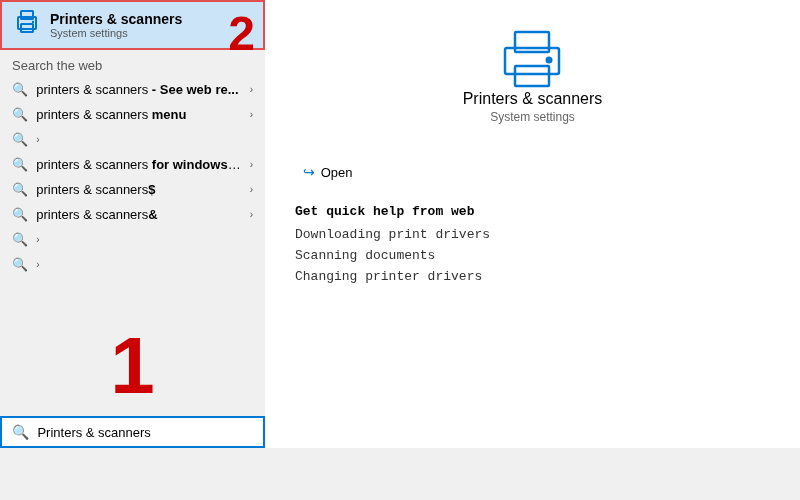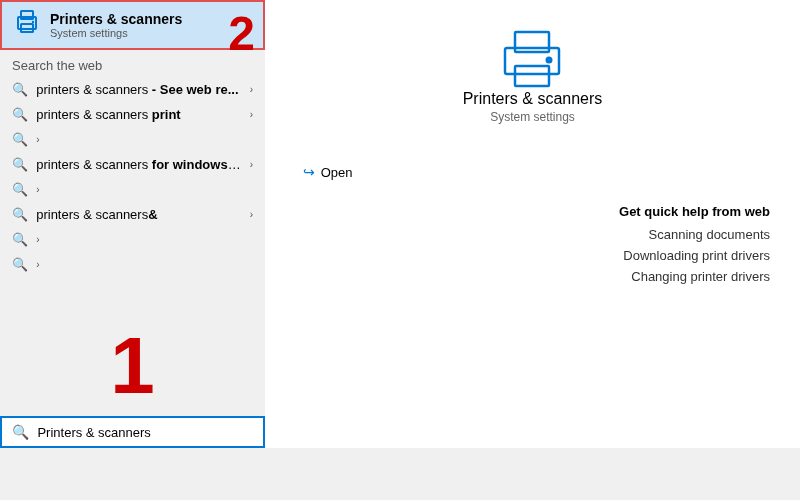--- a/index.html
+++ b/index.html
@@ -196,21 +196,22 @@
     }
 
     .open-icon {
       color: #0078d4;
       font-size: 14px;
     }
 
     .quick-help {
       width: 100%;
       padding: 0 30px;
-      text-align: right;
+      text-align: left;
+      font-family: Liberation Mono, monospace;
     }
 
     .quick-help-title {
       font-size: 13px;
       font-weight: 700;
       color: #000;
       margin-bottom: 8px;
     }
 
     .quick-help-link {
@@ -255,34 +256,35 @@
 
     <div class="section-label">Search the web</div>
 
     <div class="search-item">
       <span class="search-icon-sm">🔍</span>
       <span class="item-text">printers &amp; scanners <span class="bold">- See web re...</span></span>
       <span class="chevron">›</span>
     </div>
     <div class="search-item">
       <span class="search-icon-sm">🔍</span>
-      <span class="item-text">printers &amp; scanners <span class="bold">print</span></span>
+      <span class="item-text">printers &amp; scanners <span class="bold">menu</span></span>
       <span class="chevron">›</span>
     </div>
     <div class="search-item">
       <span class="search-icon-sm">🔍</span>
       <span class="chevron">›</span>
     </div>
     <div class="search-item">
       <span class="search-icon-sm">🔍</span>
       <span class="item-text">printers &amp; scanners <span class="bold">for windows 10</span></span>
       <span class="chevron">›</span>
     </div>
     <div class="search-item">
       <span class="search-icon-sm">🔍</span>
+      <span class="item-text">printers &amp; scanners<span class="bold">$</span></span>
       <span class="chevron">›</span>
     </div>
     <div class="search-item">
       <span class="search-icon-sm">🔍</span>
       <span class="item-text">printers &amp; scanners<span class="bold">&amp;</span></span>
       <span class="chevron">›</span>
     </div>
     <div class="search-item">
       <span class="search-icon-sm">🔍</span>
       <span class="chevron">›</span>
@@ -318,19 +320,19 @@
       <span class="app-subtitle">System settings</span>
     </div>
 
     <button class="open-btn">
       <span class="open-icon">↪</span>
       <span>Open</span>
     </button>
 
     <div class="quick-help">
       <div class="quick-help-title">Get quick help from web</div>
+      <a class="quick-help-link" href="#">Downloading print drivers</a>
       <a class="quick-help-link" href="#">Scanning documents</a>
-      <a class="quick-help-link" href="#">Downloading print drivers</a>
       <a class="quick-help-link" href="#">Changing printer drivers</a>
     </div>
 
   </div>
 </div>
 
 </body></html>

